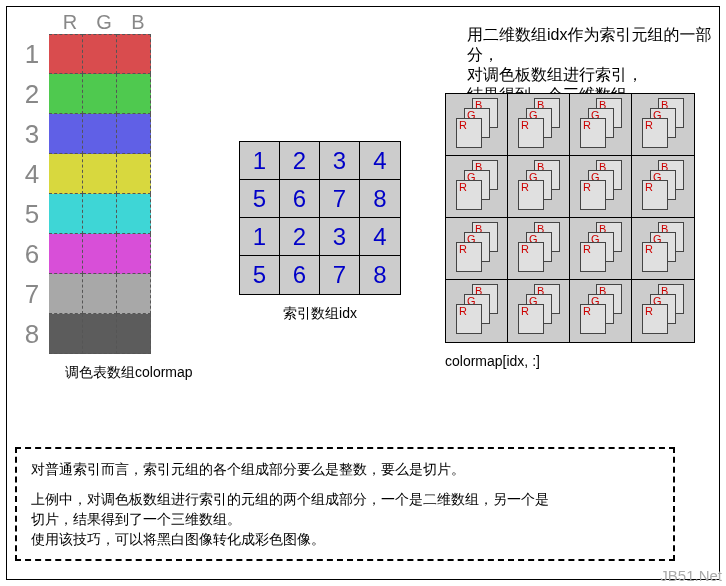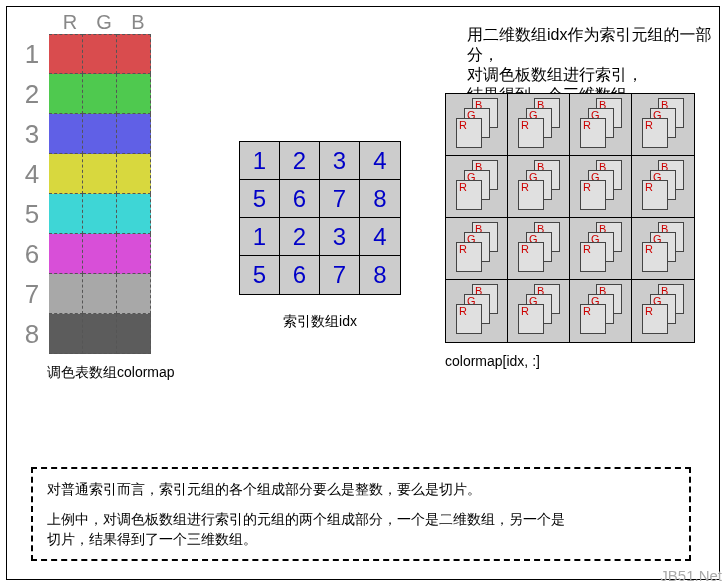--- a/index.html
+++ b/index.html
@@ -49,21 +49,21 @@
   }
   .cm-cell {
     width: 34px;
     height: 40px;
     border-right: 1px dashed #555;
     border-bottom: 1px dashed #555;
   }
   .cm-row:first-child .cm-cell { border-top: 1px dashed #555; }
   .cm-cell:first-of-type { border-left: 1px dashed #555; }
   .cm-caption {
-    margin-left: 32px;
+    margin-left: 50px;
     font-size: 14px;
     color: #000;
     padding-top: 10px;
   }
   
   .idx-block {
     position: absolute;
     left: 232px;
     top: 134px;
   }
@@ -81,21 +81,21 @@
     align-items: center;
     justify-content: center;
     font-size: 24px;
     color: #0000c8;
   }
   .idx-grid .idx-cell:nth-child(4n) { border-right: none; }
   .idx-grid .idx-cell:nth-child(n+13) { border-bottom: none; }
   .idx-caption {
     text-align: center;
     font-size: 14px;
-    padding-top: 18px;
+    padding-top: 10px;
   }
   
   .result-text {
     position: absolute;
     left: 460px;
     top: 18px;
     font-size: 16px;
     line-height: 20px;
   }
   .result-grid {
@@ -133,21 +133,21 @@
     position: absolute;
     left: 438px;
     top: 346px;
     width: 248px;
     text-align: left;
     font-size: 14px;
   }
   
   .note {
     position: absolute;
-    left: 24px;
+    left: 8px;
     bottom: 18px;
     width: 660px;
     border: 2px dashed #000;
     padding: 10px 14px;
     font-size: 14px;
     line-height: 20px;
   }
   .watermark {
     position: absolute;
     right: 4px;
@@ -331,17 +331,18 @@
         <div class="card r">R</div>
       </div>
     </div>
   <div class="result-caption">colormap[idx, :]</div>
 
   <div class="note">
     <div>对普通索引而言，索引元组的各个组成部分要么是整数，要么是切片。</div>
     <div style="height:10px"></div>
     <div>上例中，对调色板数组进行索引的元组的两个组成部分，一个是二维数组，另一个是</div>
     <div>切片，结果得到了一个三维数组。</div>
+    <div>使用该技巧，可以将黑白图像转化成彩色图像。</div>
   </div>
 
 </div>
 
 <div class="watermark">JB51.Net</div>
 
 </body></html>

